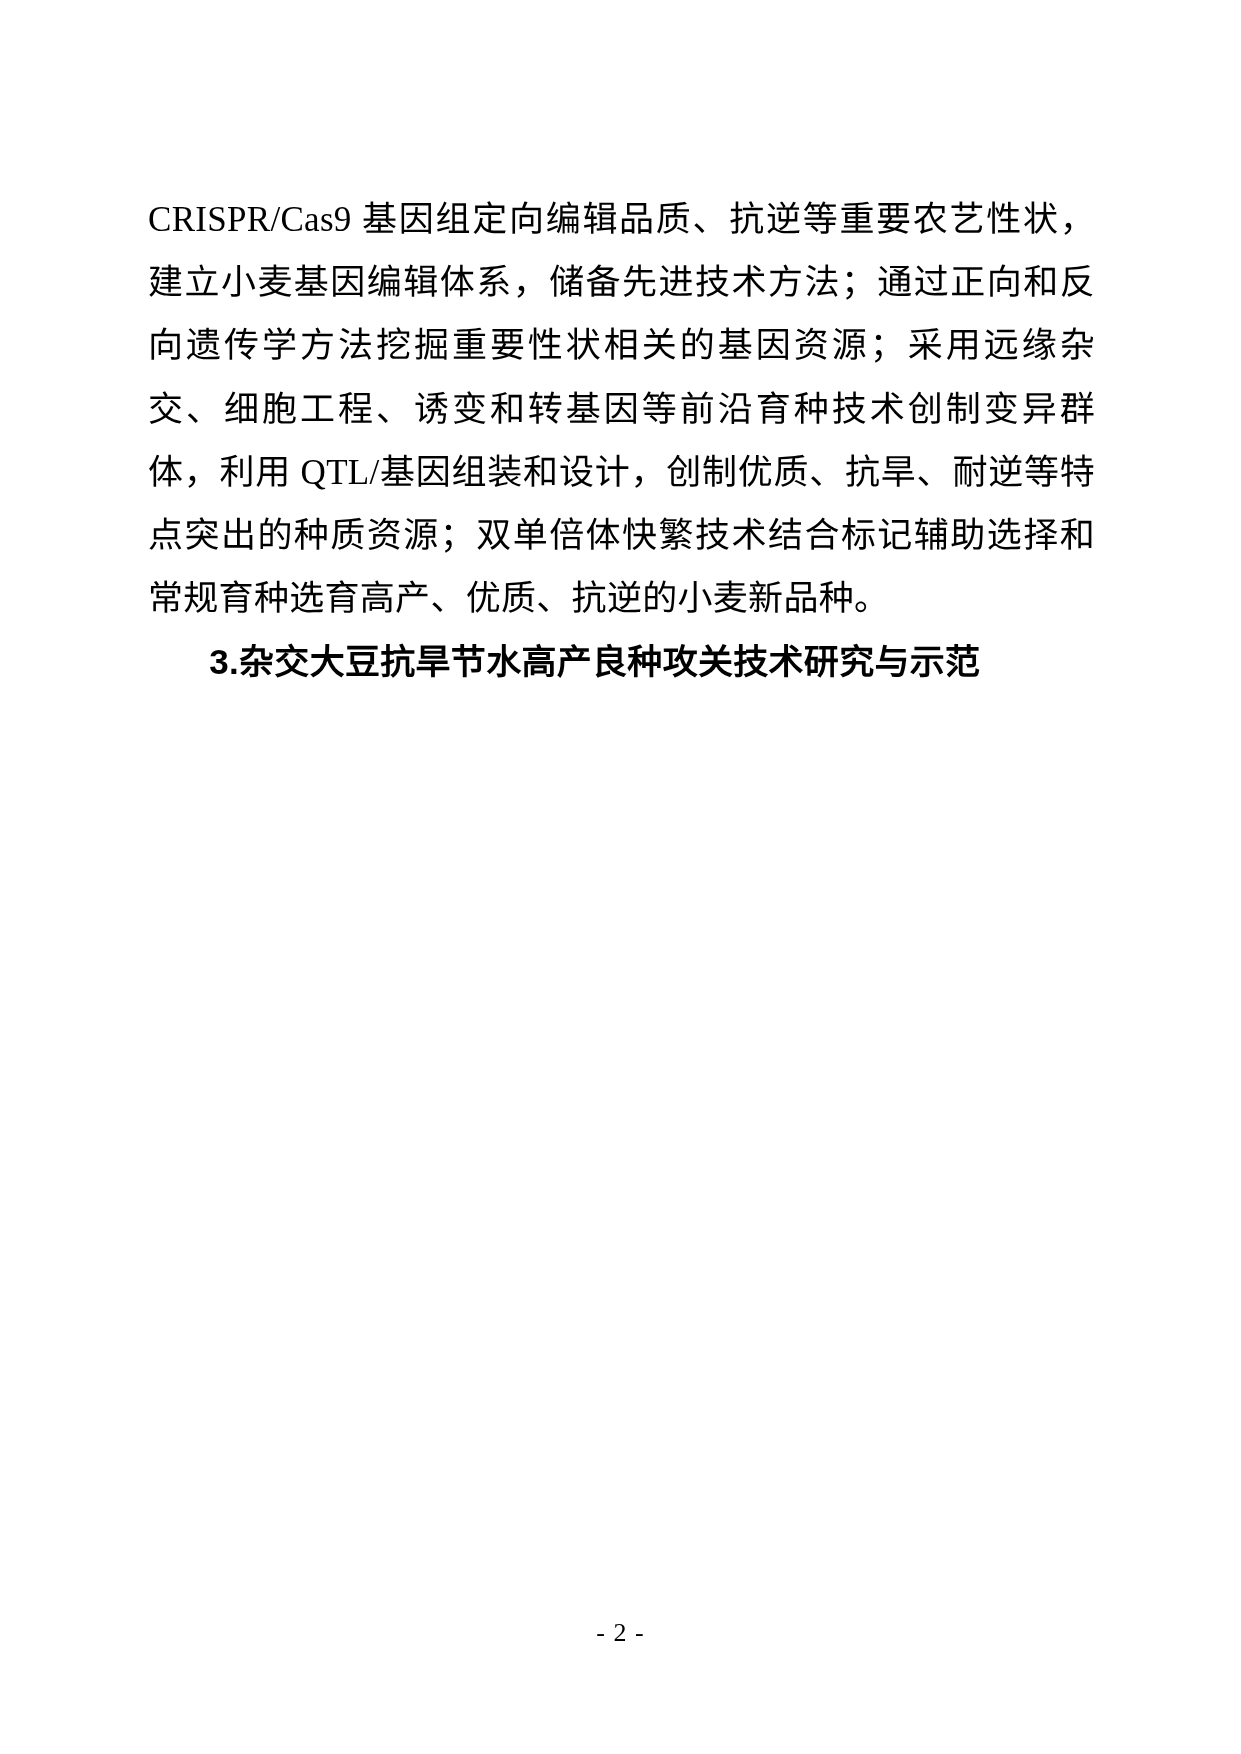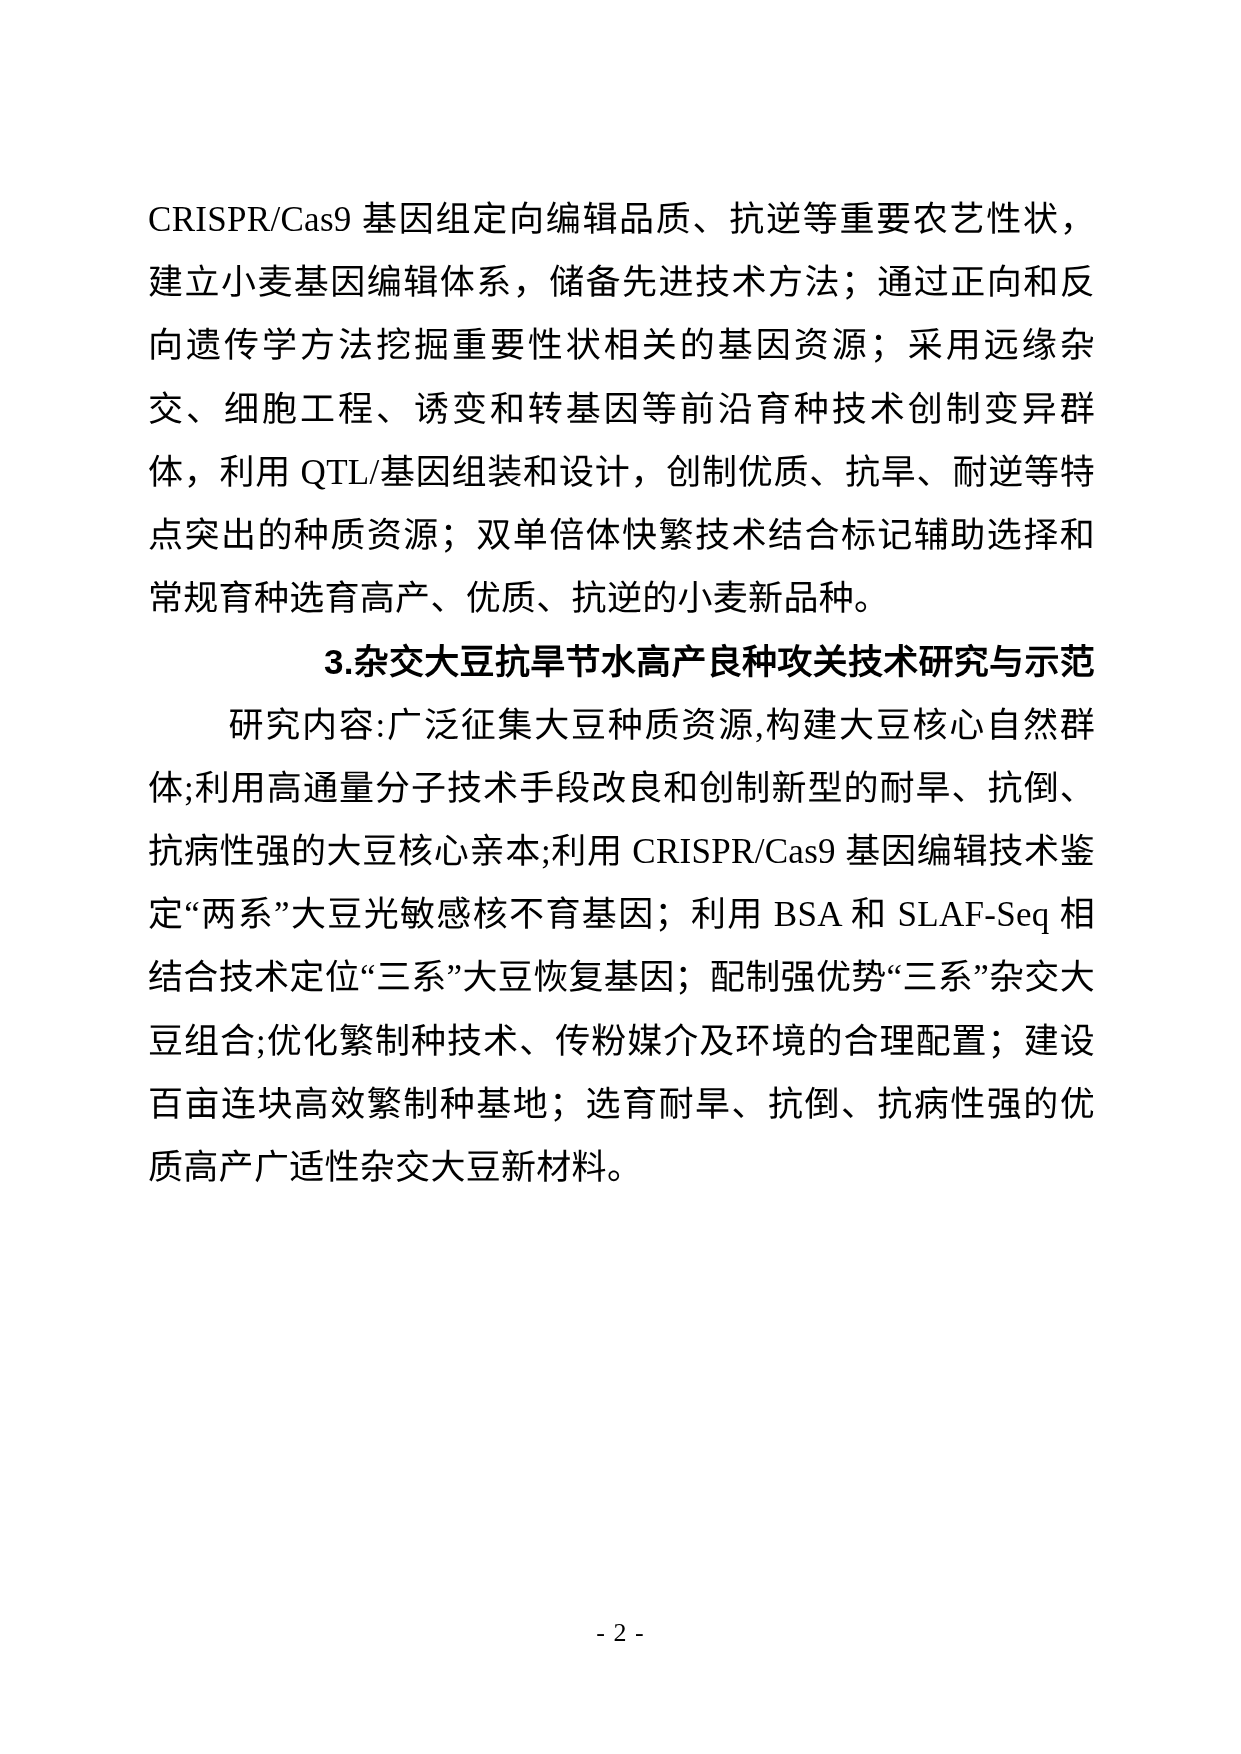--- a/index.html
+++ b/index.html
@@ -35,21 +35,21 @@
     text-indent: 2.3em;
   }
   .section-heading {
     margin: 0;
     padding: 0;
     font-family: "Liberation Sans", "DejaVu Sans", sans-serif;
     font-weight: bold;
     font-size: 35px;
     line-height: 63.2px;
     text-indent: 1.75em;
-    text-align: right;
+    text-align: left;
   }
   .footer {
     position: absolute;
     left: 0;
     top: 1618px;
     width: 100%;
     text-align: center;
   }
   .page-number {
     font-size: 26px;
@@ -58,19 +58,18 @@
     color: #000000;
   }
 </style>
 </head>
 <body>
 
 <div class="page">
   <div class="content">
     <p class="body-para">CRISPR/Cas9 基因组定向编辑品质、抗逆等重要农艺性状，建立小麦基因编辑体系，储备先进技术方法；通过正向和反向遗传学方法挖掘重要性状相关的基因资源；采用远缘杂交、细胞工程、诱变和转基因等前沿育种技术创制变异群体，利用 QTL/基因组装和设计，创制优质、抗旱、耐逆等特点突出的种质资源；双单倍体快繁技术结合标记辅助选择和常规育种选育高产、优质、抗逆的小麦新品种。</p>
     <h2 class="section-heading">3.杂交大豆抗旱节水高产良种攻关技术研究与示范</h2>
-    <p class="body-para indent">研究内容:广泛征集大豆种质资源,构建大豆核心自然群体;利用高通量分子技术手段改良和创制新型的耐旱、抗倒、抗病性强的大豆核心亲本;利用 CRISPR/Cas9 基因编辑技术鉴定“两系”大豆光敏感核不育基因；利用 BSA 和 SLAF-Seq 相结合技术定位“三系”大豆恢复基因；配制强优势“三系”杂交大豆组合;优化繁制种技术、传粉媒介及环境的合理配置；建设百亩连块高效繁制种基地；选育耐旱、抗倒、抗病性强的优质高产广适性杂交大豆新材料。</p>
   </div>
 
   <div class="footer">
     <span class="page-number">- 2 -</span>
   </div>
 </div>
 
 </body></html>

